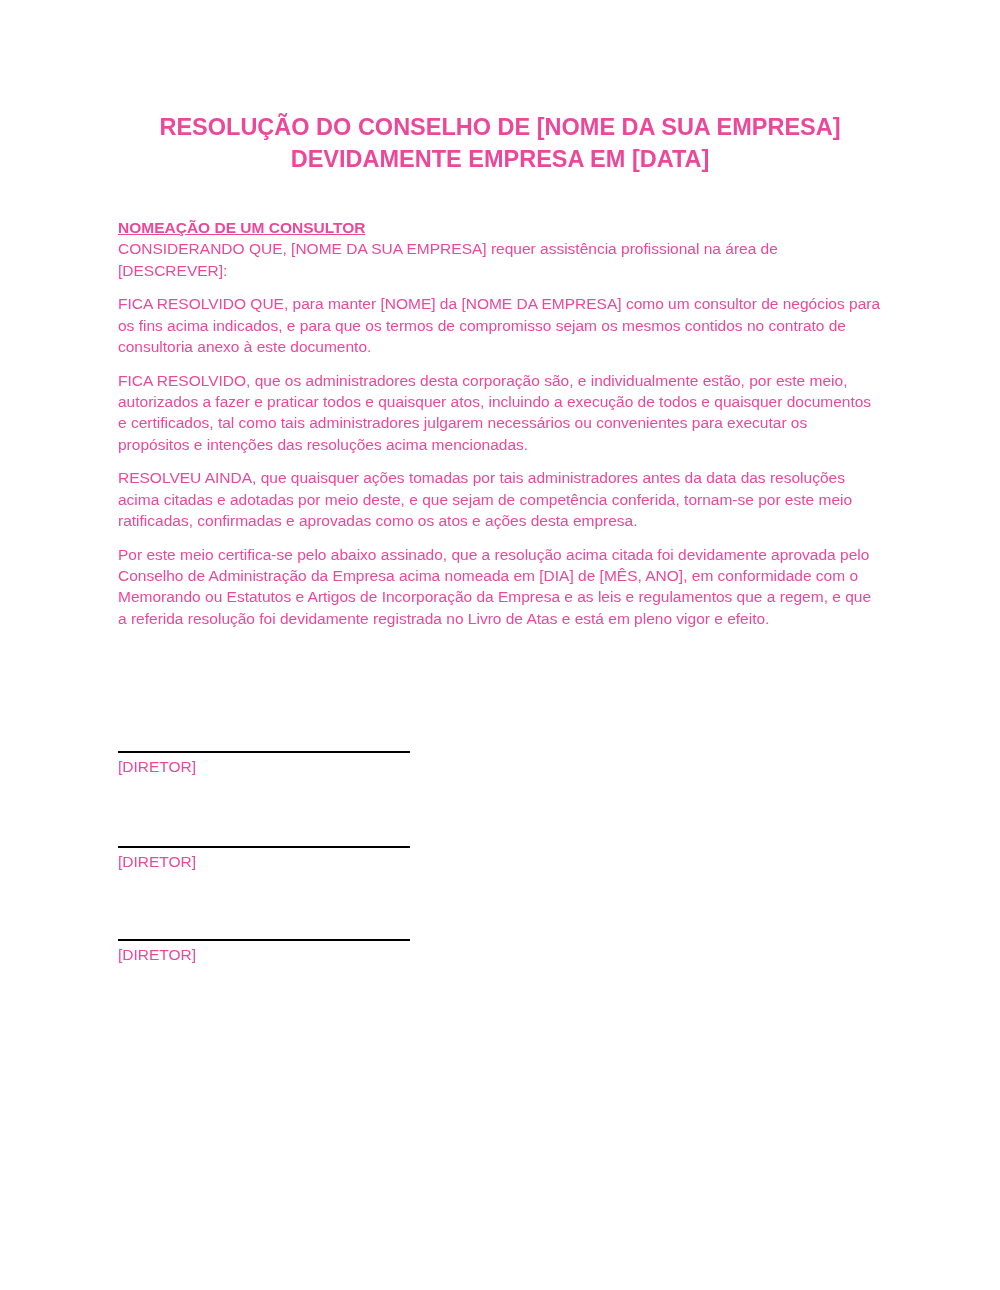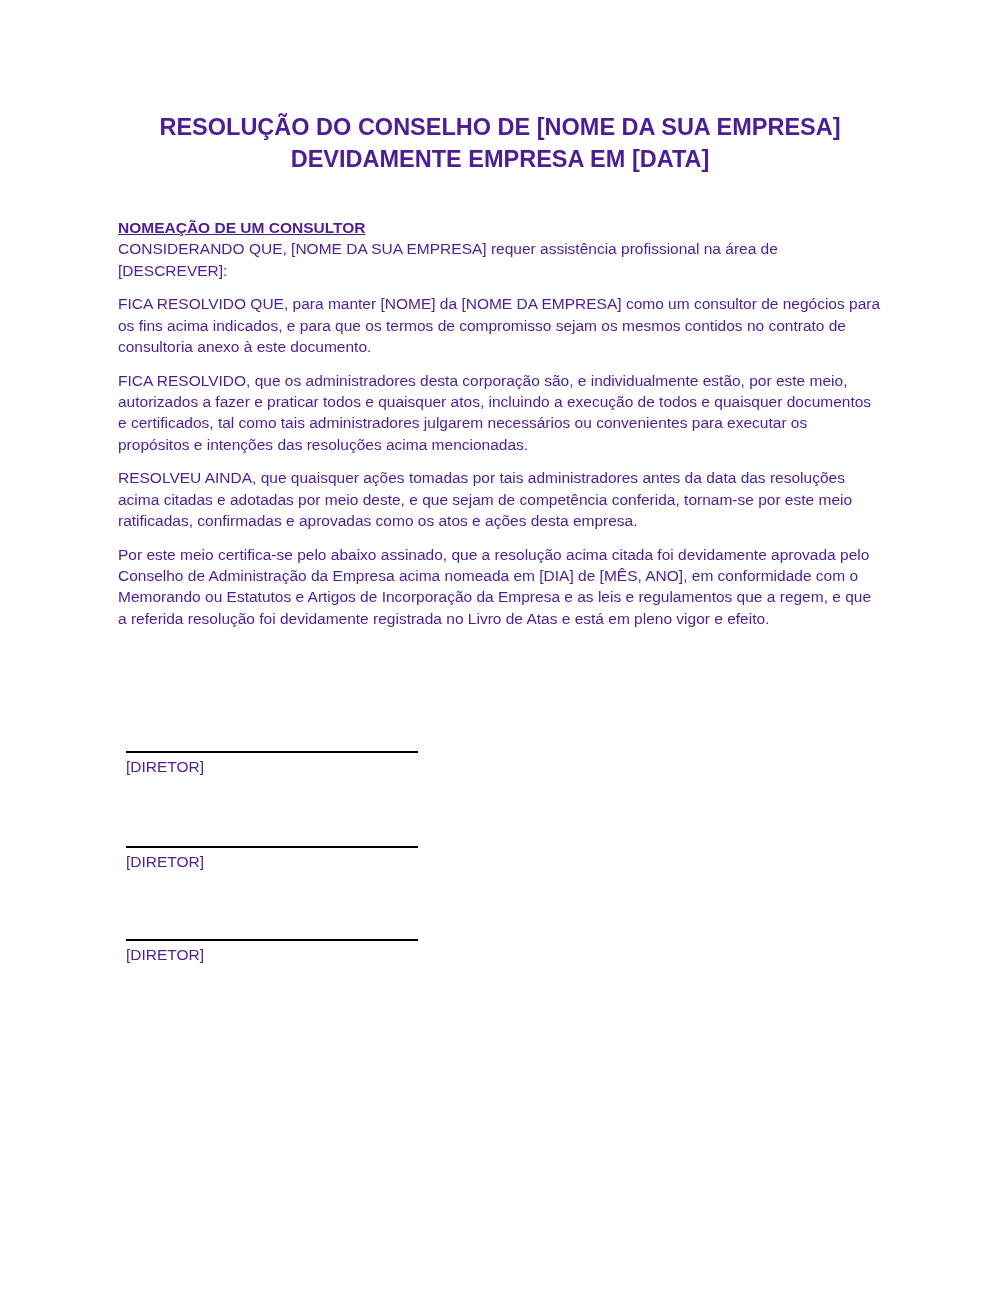--- a/index.html
+++ b/index.html
@@ -5,21 +5,21 @@
   html, body {
     margin: 0;
     padding: 0;
     background: #ffffff;
   }
   .page {
     position: relative;
     width: 1000px;
     height: 1060px;
     background: #ffffff;
-    color: #4c1d95;
+    color: #ec4899;
     font-family: "Liberation Sans", sans-serif;
     overflow: hidden;
   }
   .content {
     position: absolute;
     left: 118px;
     top: 0;
     width: 764px;
   }
   .doc-title {
@@ -39,21 +39,20 @@
   .body-paragraph {
     margin: 0 0 12.5px 0;
     font-size: 15.5px;
     line-height: 21.3px;
   }
   .signature-entry {
     position: absolute;
     left: 118px;
     width: 292px;
     border-top: 2px solid #000000;
-    margin-left: 8px;
   }
   .signature-entry .sig-label {
     padding-top: 3px;
     font-size: 15.5px;
     line-height: 21.3px;
   }
   .sig-1 { top: 751px; }
   .sig-2 { top: 846px; }
   .sig-3 { top: 939px; }
   .footer {

